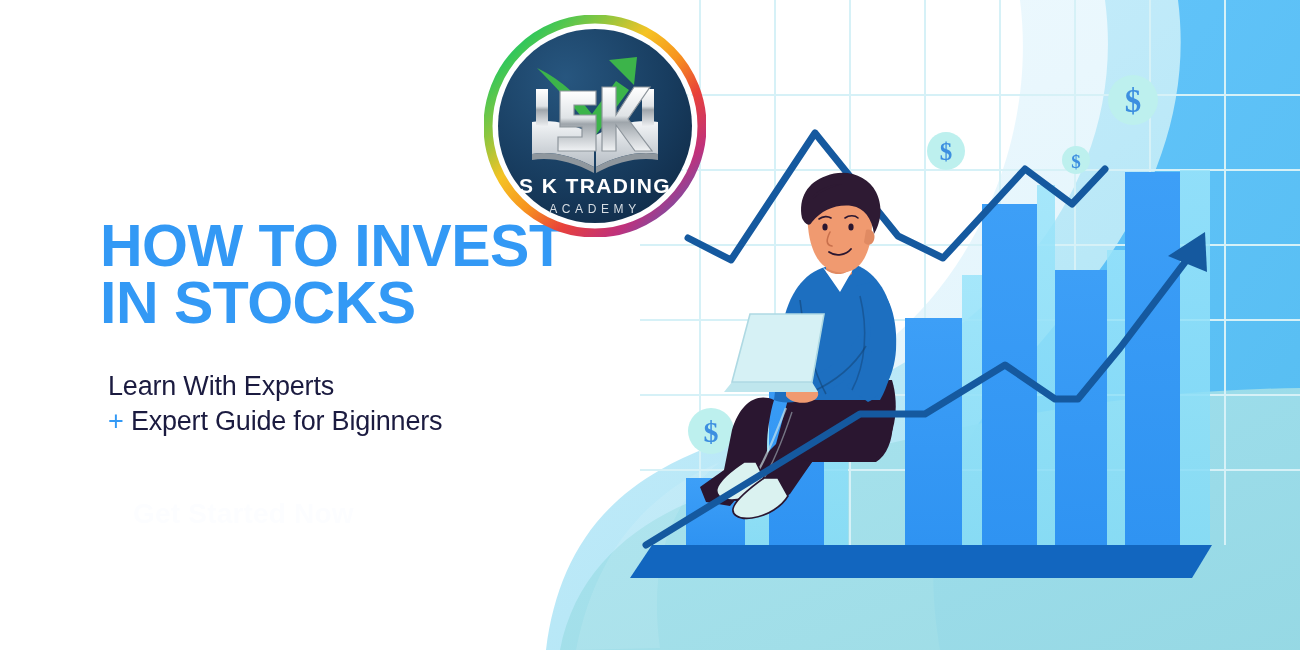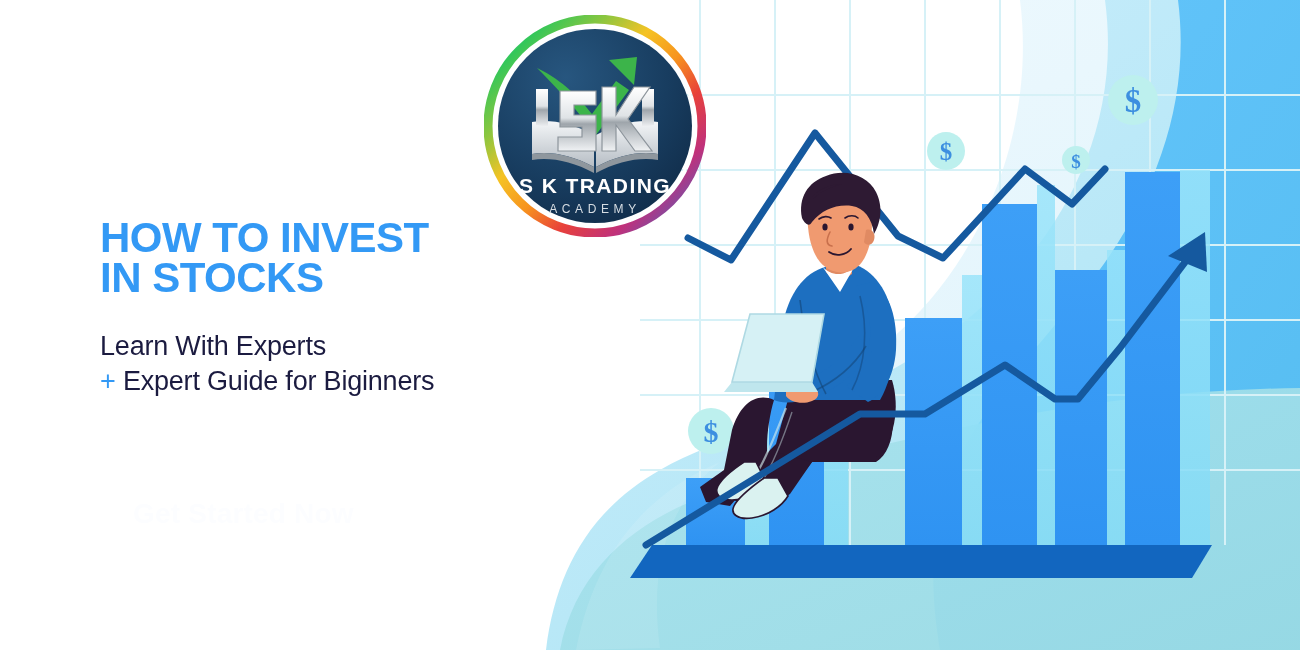--- a/index.html
+++ b/index.html
@@ -24,29 +24,29 @@
   
   .copy{
     position:absolute;
     left:100px;top:218px;
     width:480px;
     z-index:40;
   }
   .headline{
     margin:0;
     font-family:"Liberation Sans", sans-serif;
-    font-size:42px;
+    font-size:59px;
     line-height:0.96;
     font-weight:bold;
     letter-spacing:-0.5px;
     color:#3399f5;
     white-space:pre-line;
   }
   .subtitle{
-    margin:0;
+    margin:8px;
     padding-top:30px;
     font-family:"Liberation Sans", sans-serif;
     font-size:27px;
     line-height:1.30;
     font-weight:normal;
     color:#1b1b40;
     letter-spacing:-0.2px;
   }
   .plus{color:#3399f5;font-weight:normal;}
   .cta-ghost{

